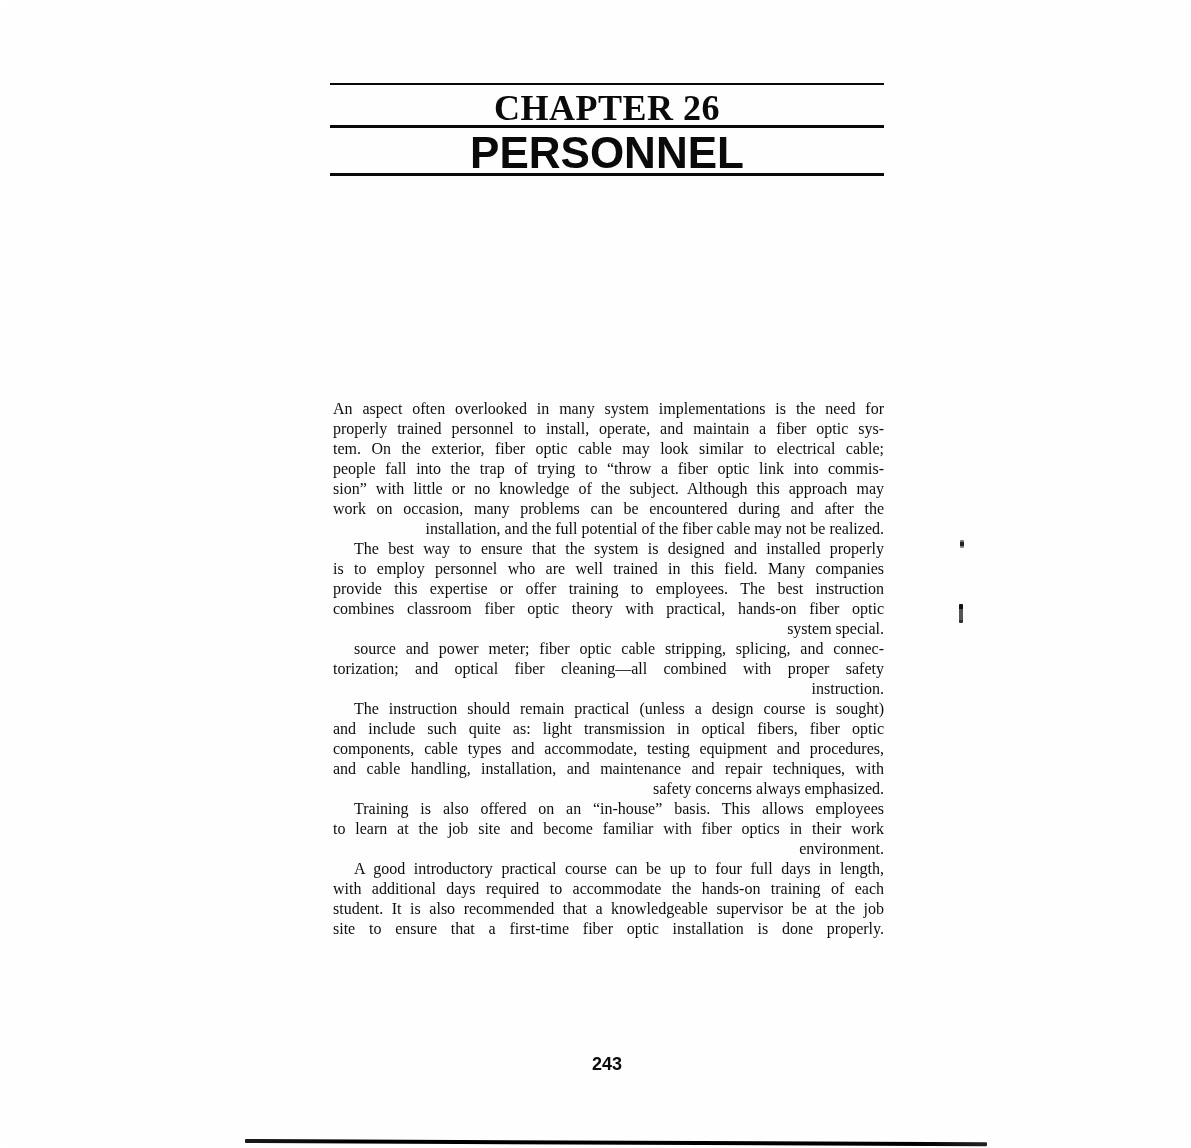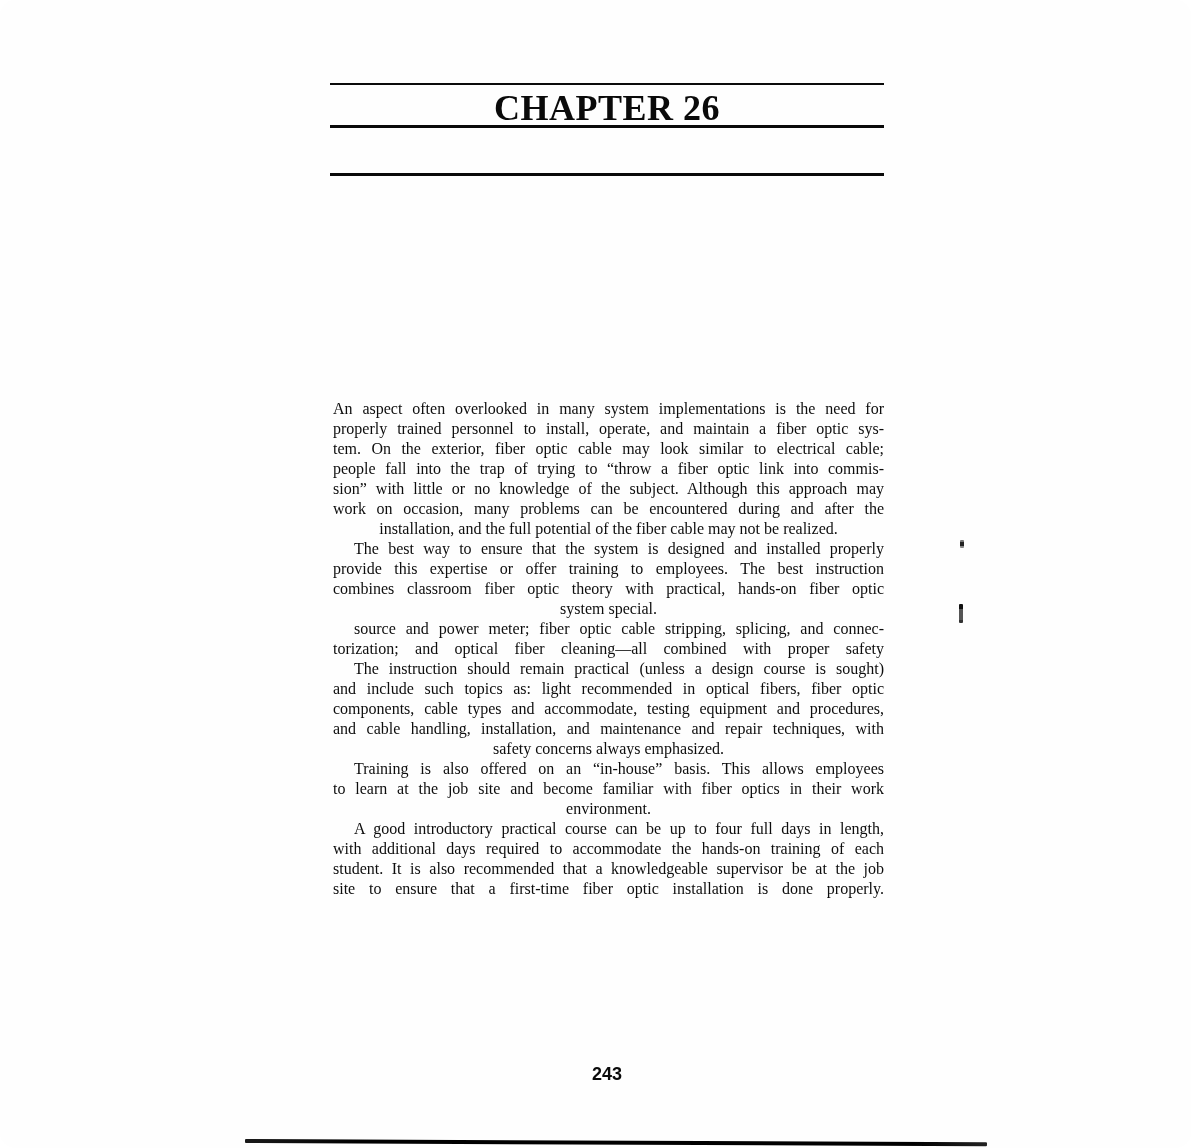--- a/index.html
+++ b/index.html
@@ -56,40 +56,39 @@
   
   .body-text {
     position: absolute;
     top: 399px;
     left: 333px;
     width: 551px;
     font-size: 16px;
     line-height: 20px;
     color: #0d0d0d;
   }
-  .para .line { text-align: center; }
+  .para .line { text-align: right; }
   .para .line.just {
     text-align: justify;
     text-align-last: justify;
   }
   .para.indent .line:first-child { text-indent: 21px; }
 
   
   .page-number {
     position: absolute;
     top: 1055px;
     left: 330px;
     width: 554px;
     text-align: center;
     font-family: "Liberation Sans", "DejaVu Sans", sans-serif;
     font-weight: bold;
     font-size: 18px;
     line-height: 1;
     color: #0a0a0a;
-    margin-top: 10px;
   }
 
   .bottom-rule {
     position: absolute;
     left: 245px;
     top: 1139px;
     width: 742px;
     height: 4px;
     background: linear-gradient(90deg, #1a1a1a, #000 15%, #000 90%, #222);
     transform: rotate(0.25deg);
@@ -118,45 +117,48 @@
   }
 </style>
 </head>
 <body>
 
 <div class="page">
 
   <div class="rule rule-top"></div>
   <h2 class="chapter-number">CHAPTER 26</h2>
   <div class="rule rule-mid"></div>
+  <h1 class="chapter-title">PERSONNEL</h1>
   <div class="rule rule-bottom"></div>
 
   <main class="body-text">
       <div class="para">
         <div class="line just">An aspect often overlooked in many system implementations is the need for</div>
         <div class="line just">properly trained personnel to install, operate, and maintain a fiber optic sys-</div>
         <div class="line just">tem. On the exterior, fiber optic cable may look similar to electrical cable;</div>
         <div class="line just">people fall into the trap of trying to “throw a fiber optic link into commis-</div>
         <div class="line just">sion” with little or no knowledge of the subject. Although this approach may</div>
         <div class="line just">work on occasion, many problems can be encountered during and after the</div>
         <div class="line">installation, and the full potential of the fiber cable may not be realized.</div>
       </div>
       <div class="para indent">
         <div class="line just">The best way to ensure that the system is designed and installed properly</div>
+        <div class="line just">is to employ personnel who are well trained in this field. Many companies</div>
         <div class="line just">provide this expertise or offer training to employees. The best instruction</div>
         <div class="line just">combines classroom fiber optic theory with practical, hands-on fiber optic</div>
         <div class="line">system special.</div>
       </div>
       <div class="para indent">
         <div class="line just">source and power meter; fiber optic cable stripping, splicing, and connec-</div>
         <div class="line just">torization; and optical fiber cleaning—all combined with proper safety</div>
+        <div class="line">instruction.</div>
       </div>
       <div class="para indent">
         <div class="line just">The instruction should remain practical (unless a design course is sought)</div>
-        <div class="line just">and include such topics as: light recommended in optical fibers, fiber optic</div>
+        <div class="line just">and include such quite as: light transmission in optical fibers, fiber optic</div>
         <div class="line just">components, cable types and accommodate, testing equipment and procedures,</div>
         <div class="line just">and cable handling, installation, and maintenance and repair techniques, with</div>
         <div class="line">safety concerns always emphasized.</div>
       </div>
       <div class="para indent">
         <div class="line just">Training is also offered on an “in-house” basis. This allows employees</div>
         <div class="line just">to learn at the job site and become familiar with fiber optics in their work</div>
         <div class="line">environment.</div>
       </div>
       <div class="para indent">

